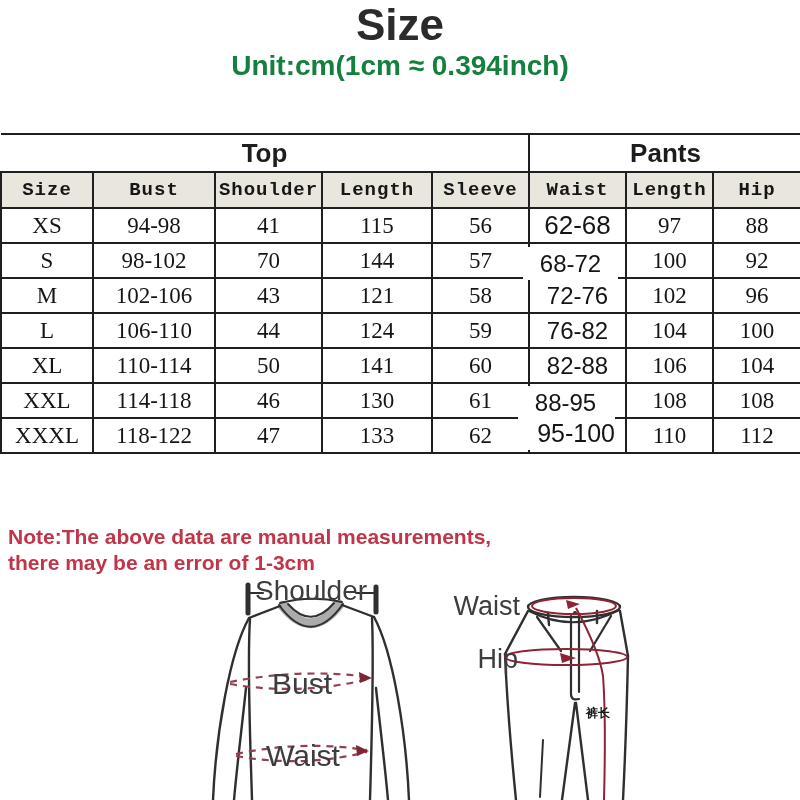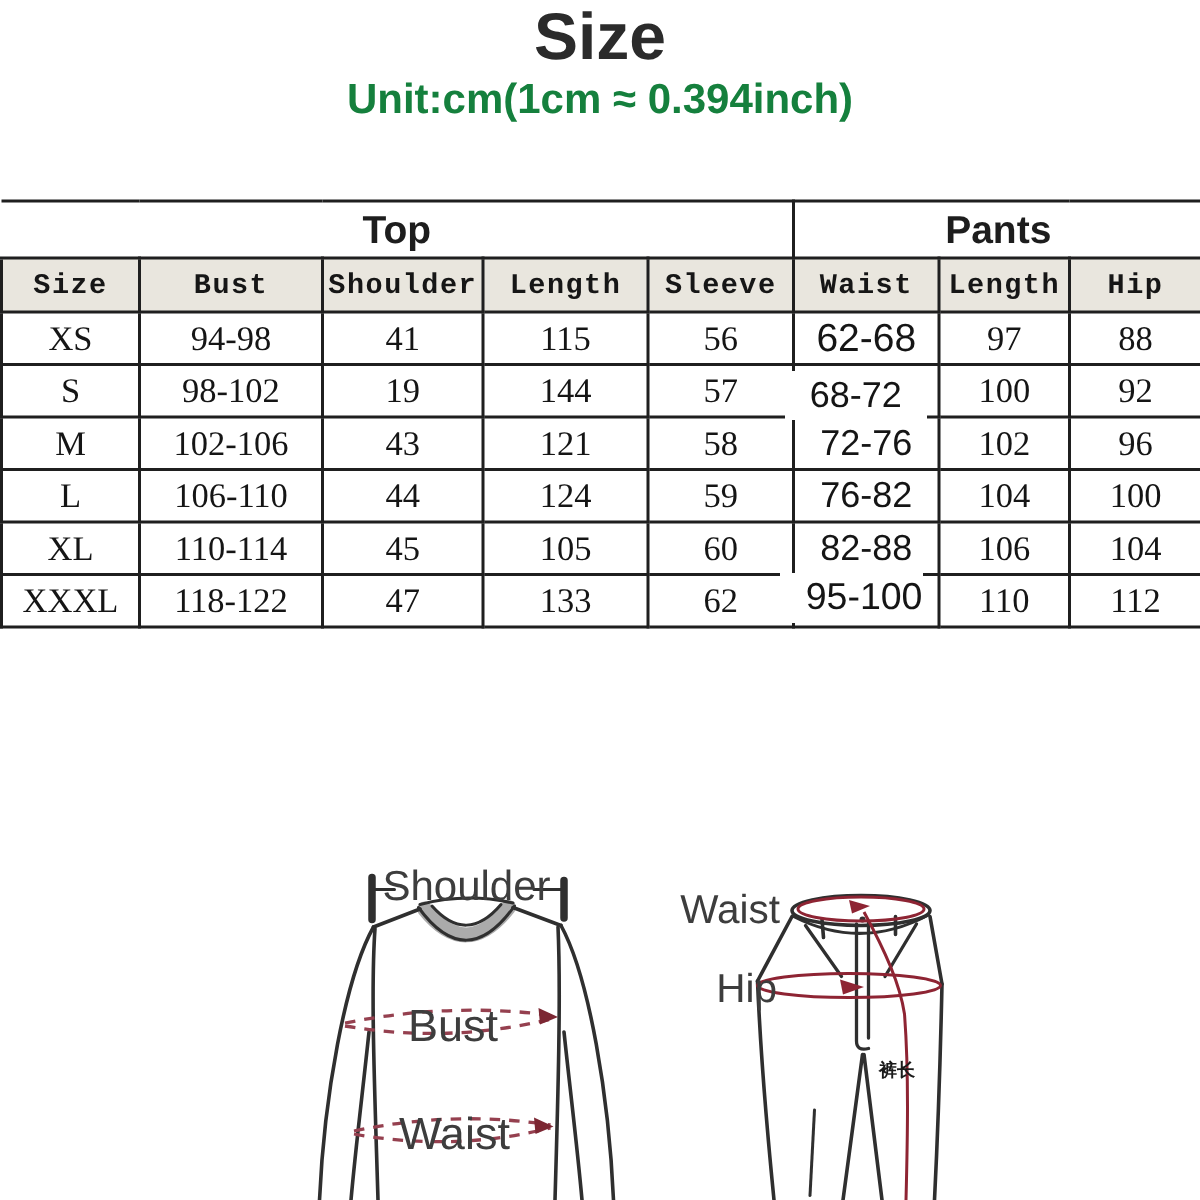--- a/index.html
+++ b/index.html
@@ -84,21 +84,21 @@
       <td>41</td>
       <td>115</td>
       <td>56</td>
       <td class="c-waist">62-68</td>
       <td>97</td>
       <td>88</td>
     </tr>
     <tr class="data-row r1">
       <td class="c-size">S</td>
       <td>98-102</td>
-      <td>19</td>
+      <td>70</td>
       <td>144</td>
       <td>57</td>
       <td class="c-waist">68-72</td>
       <td>100</td>
       <td>92</td>
     </tr>
     <tr class="data-row r2">
       <td class="c-size">M</td>
       <td>102-106</td>
       <td>43</td>
@@ -114,40 +114,54 @@
       <td>44</td>
       <td>124</td>
       <td>59</td>
       <td class="c-waist">76-82</td>
       <td>104</td>
       <td>100</td>
     </tr>
     <tr class="data-row r4">
       <td class="c-size">XL</td>
       <td>110-114</td>
-      <td>45</td>
-      <td>105</td>
+      <td>50</td>
+      <td>141</td>
       <td>60</td>
       <td class="c-waist">82-88</td>
       <td>106</td>
       <td>104</td>
+    </tr>
+    <tr class="data-row r5">
+      <td class="c-size">XXL</td>
+      <td>114-118</td>
+      <td>46</td>
+      <td>130</td>
+      <td>61</td>
+      <td class="c-waist">88-95</td>
+      <td>108</td>
+      <td>108</td>
     </tr>
     <tr class="data-row r6">
       <td class="c-size">XXXL</td>
       <td>118-122</td>
       <td>47</td>
       <td>133</td>
       <td>62</td>
       <td class="c-waist">95-100</td>
       <td>110</td>
       <td>112</td>
     </tr>
   </tbody>
     </table>
 
+  <div class="note">
+    <div>Note:The above data are manual measurements,</div>
+    <div>there may be an error of 1-3cm</div>
+  </div>
 
   <svg class="sketches" viewBox="0 560 800 240">
 
     <g>
       <g stroke="#2f2f2f" fill="none" stroke-linecap="round">
         <path d="M249,593 L263,593 M356,593 L375,593" stroke-width="2"></path>
         <path d="M248,585 L248,613 M376,587 L376,612" stroke-width="5"></path>
 
         <path d="M283,606 Q311,641 339,605" stroke="#ababab" stroke-width="10"></path>
         <path d="M280,603 Q311,595 342,602" stroke-width="2"></path>

